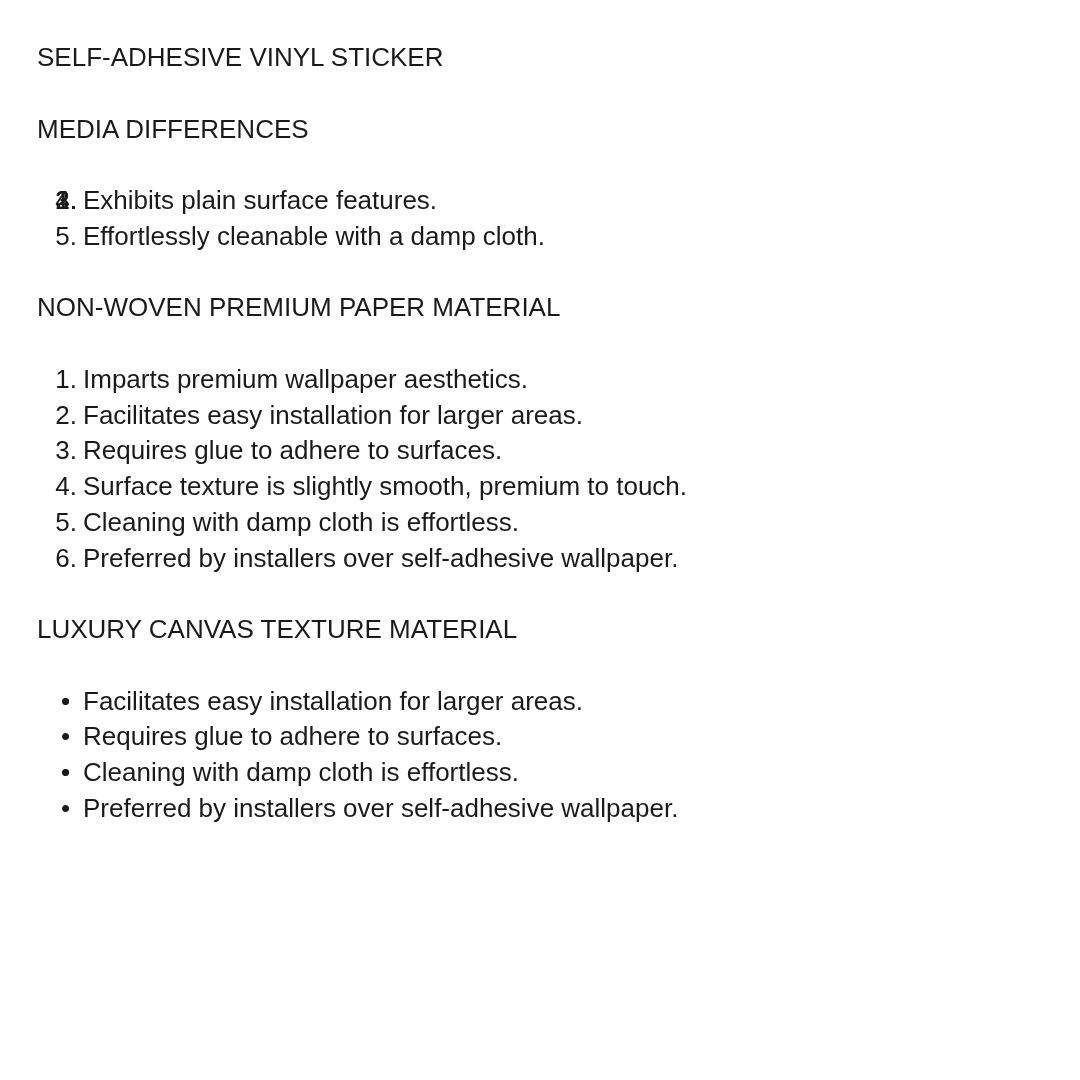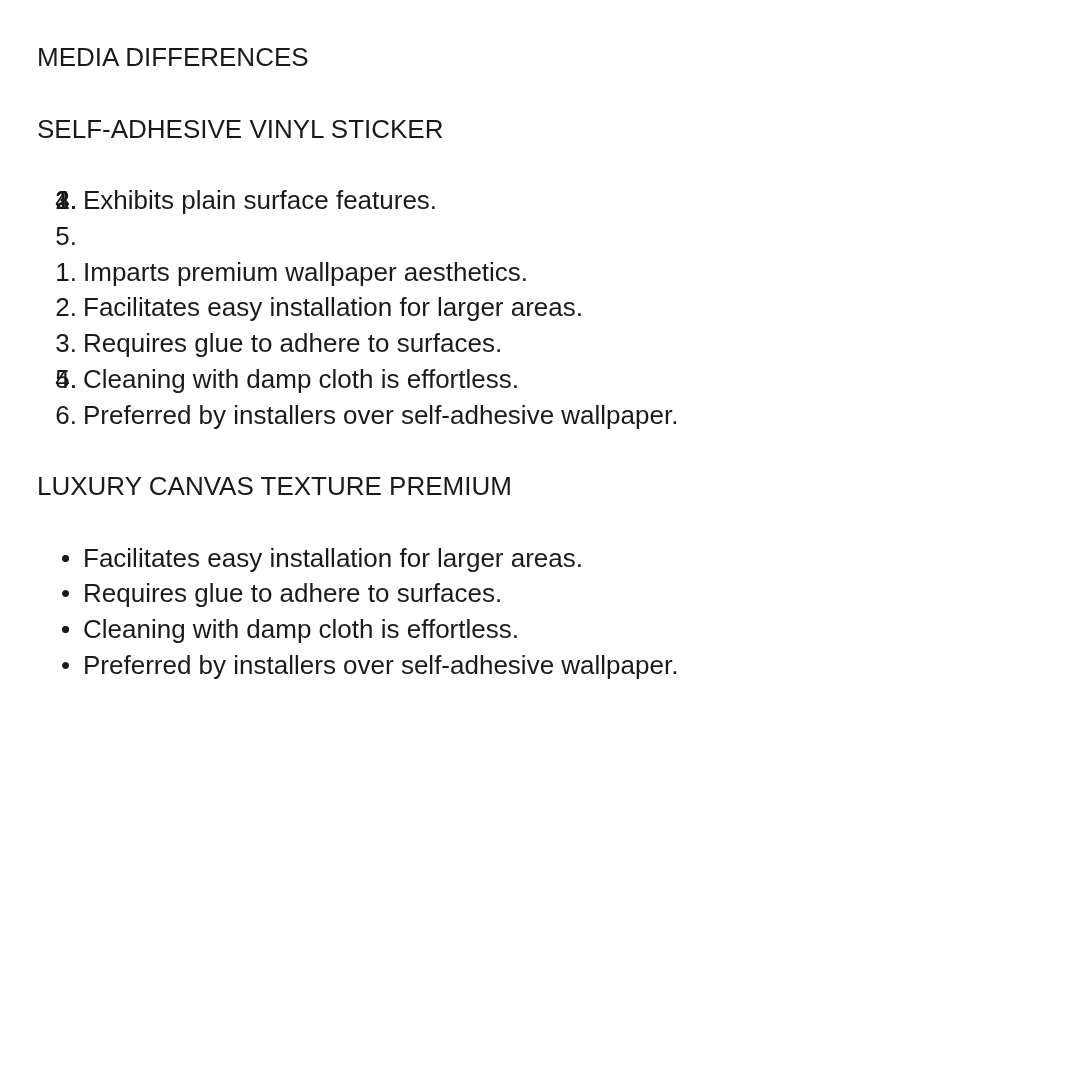--- a/index.html
+++ b/index.html
@@ -52,69 +52,72 @@
     width: 33px;
     text-align: right;
   }
 </style>
 </head>
 <body>
 
 <div class="page">
   <div class="content">
 
+    <p class="para">SELF-ADHESIVE VINYL STICKER</p>
+
     <p class="para">MEDIA DIFFERENCES</p>
-
-    <p class="para">SELF-ADHESIVE VINYL STICKER</p>
     <ol class="plist">
       <li>
         <span class="num">1.</span>
       </li>
       <li>
         <span class="num">2.</span>
       </li>
       <li>
         <span class="num">3.</span>
       </li>
       <li>
         <span class="num">4.</span>
         <span>Exhibits plain surface features.</span>
       </li>
       <li>
         <span class="num">5.</span>
+        <span>Effortlessly cleanable with a damp cloth.</span>
       </li>
     </ol>
 
+    <p class="para">NON-WOVEN PREMIUM PAPER MATERIAL</p>
     <ol class="plist">
       <li>
         <span class="num">1.</span>
         <span>Imparts premium wallpaper aesthetics.</span>
       </li>
       <li>
         <span class="num">2.</span>
         <span>Facilitates easy installation for larger areas.</span>
       </li>
       <li>
         <span class="num">3.</span>
         <span>Requires glue to adhere to surfaces.</span>
       </li>
       <li>
         <span class="num">4.</span>
+        <span>Surface texture is slightly smooth, premium to touch.</span>
       </li>
       <li>
         <span class="num">5.</span>
         <span>Cleaning with damp cloth is effortless.</span>
       </li>
       <li>
         <span class="num">6.</span>
         <span>Preferred by installers over self-adhesive wallpaper.</span>
       </li>
     </ol>
 
-    <p class="para">LUXURY CANVAS TEXTURE PREMIUM</p>
+    <p class="para">LUXURY CANVAS TEXTURE MATERIAL</p>
     <ul class="plist">
       <li>
         <span class="dot">•</span>
       </li>
       <li>
         <span class="dot">•</span>
         <span>Facilitates easy installation for larger areas.</span>
       </li>
       <li>
         <span class="dot">•</span>

